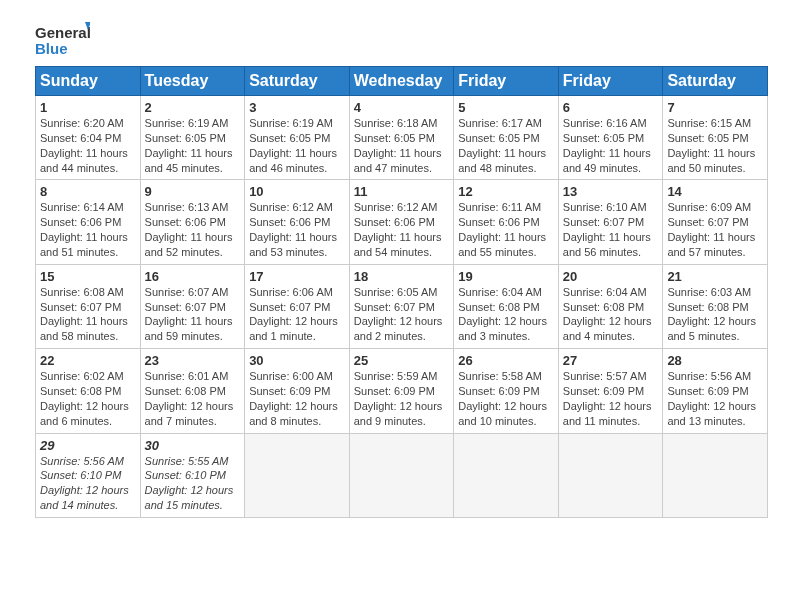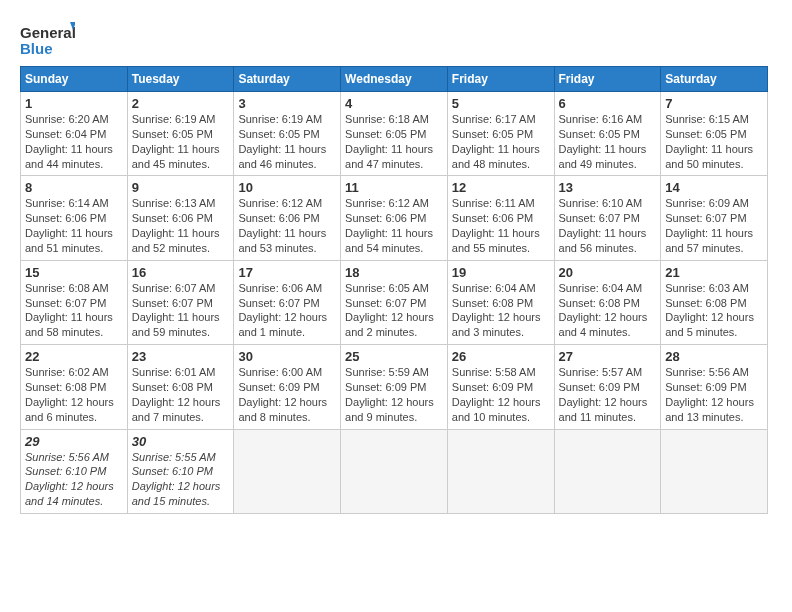--- a/index.html
+++ b/index.html
@@ -6,21 +6,21 @@
     body {
       font-family: Arial, sans-serif;
       background: #fff;
       width: 792px;
       height: 612px;
       overflow: hidden;
     }
     .page {
       width: 788px;
       min-height: 612px;
-      padding: 16px 20px 10px 20px;
+      padding: 16px 20px 10px 35px;
       background: #fff;
     }
     .header-area {
       display: flex;
       justify-content: space-between;
       align-items: flex-start;
       margin-bottom: 8px;
     }
     .logo {
       display: flex;
@@ -41,21 +41,21 @@
       color: #555;
     }
     .calendar-table {
       width: 100%;
       border-collapse: collapse;
       table-layout: fixed;
     }
     .calendar-table thead th {
       background: #2a7ec8;
       color: #fff;
-      font-size: 12px;
+      font-size: 16px;
       font-weight: bold;
       padding: 5px 4px;
       text-align: left;
       border: 1px solid #1a5fa0;
     }
     .calendar-table tbody td {
       border: 1px solid #ccc;
       vertical-align: top;
       padding: 4px 4px 4px 4px;
       font-size: 9.5px;

